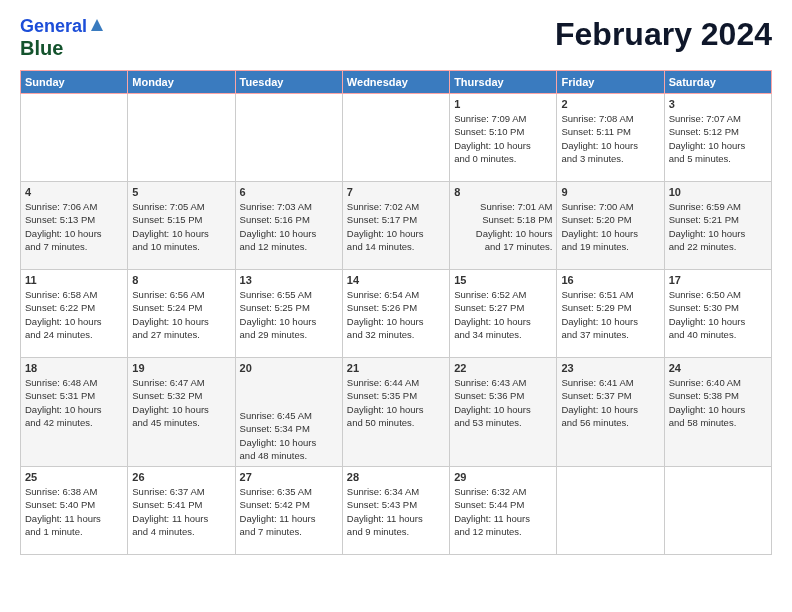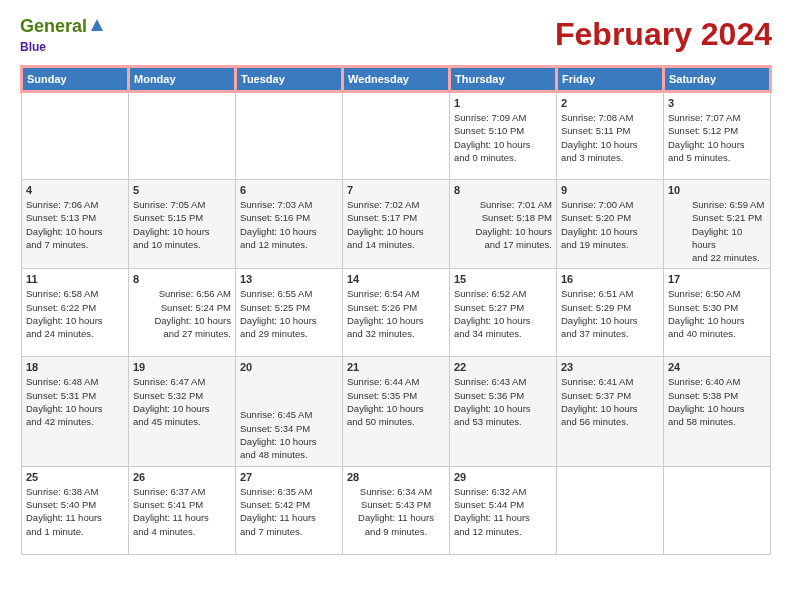--- a/index.html
+++ b/index.html
@@ -28,39 +28,39 @@
     .logo-text {
       display: flex;
       align-items: center;
     }
     .title-area {
       text-align: right;
     }
     .main-title {
       font-size: 32px;
       font-weight: bold;
-      color: #b91c1c;
+      color: #0f172a;
     }
     .subtitle {
       font-size: 14px;
       color: #555;
     }
     table {
       width: 100%;
       border-collapse: collapse;
       table-layout: fixed;
     }
     thead tr th {
       background-color: #3a7bbf;
       color: #fff;
       font-size: 11px;
       font-weight: bold;
       padding: 5px 4px;
       text-align: left;
-      border: 3px solid #fca5a5;
+      border: 1px solid #fca5a5;
     }
     tbody tr td {
       border: 1px solid #ccc;
       vertical-align: top;
       padding: 4px 4px;
       font-size: 9.5px;
       color: #333;
       height: 88px;
     }
     tbody tr:nth-child(even) td {
@@ -79,29 +79,29 @@
       line-height: 1.4;
     }
   </style>
 </head>
 <body>
 
 <div class="container">
   <div class="header-area">
     <div class="logo">
       <div class="logo-text">
-        <span style="font-size:18px; font-weight:bold; color:#4d7c0f;">General</span>
+        <span style="font-size:18px; font-weight:bold; color:#1d4ed8;">General</span>
         <span style="display:inline-block; margin-left:2px;">
           <svg width="16" height="16" viewBox="0 0 16 16">
             <polygon points="8,2 14,14 2,14" fill="#3a7bbf"></polygon>
           </svg>
         </span>
       </div>
       <div>
-        <span style="font-size:12px; font-weight:bold; color:#4c1d95;">Blue</span>
+        <span style="font-size:20px; font-weight:bold; color:#14532d;">Blue</span>
       </div>
     </div>
     <div class="title-area">
       <div class="main-title">February 2024</div>
     </div>
   </div>
 
   <table>
     <thead>
       <tr>
@@ -182,37 +182,37 @@
           </td>
           <td>
             <span class="day-num">9</span>
             <div class="cell-content" style="white-space: pre-line;">Sunrise: 7:00 AM
 Sunset: 5:20 PM
 Daylight: 10 hours
 and 19 minutes.</div>
           </td>
           <td>
             <span class="day-num">10</span>
-            <div class="cell-content" style="white-space: pre-line; margin-left: 24px;">Sunrise: 6:59 AM
+            <div class="cell-content" style="white-space: pre-line;">Sunrise: 6:59 AM
 Sunset: 5:21 PM
 Daylight: 10 hours
 and 22 minutes.</div>
           </td>
         </tr>
         <tr>
           <td>
             <span class="day-num">11</span>
             <div class="cell-content" style="white-space: pre-line;">Sunrise: 6:58 AM
 Sunset: 6:22 PM
 Daylight: 10 hours
 and 24 minutes.</div>
           </td>
           <td>
             <span class="day-num">8</span>
-            <div class="cell-content" style="white-space: pre-line; text-align: right;">Sunrise: 6:56 AM
+            <div class="cell-content" style="white-space: pre-line;">Sunrise: 6:56 AM
 Sunset: 5:24 PM
 Daylight: 10 hours
 and 27 minutes.</div>
           </td>
           <td>
             <span class="day-num">13</span>
             <div class="cell-content" style="white-space: pre-line;">Sunrise: 6:55 AM
 Sunset: 5:25 PM
 Daylight: 10 hours
 and 29 minutes.</div>
@@ -314,21 +314,21 @@
           </td>
           <td>
             <span class="day-num">27</span>
             <div class="cell-content" style="white-space: pre-line;">Sunrise: 6:35 AM
 Sunset: 5:42 PM
 Daylight: 11 hours
 and 7 minutes.</div>
           </td>
           <td>
             <span class="day-num">28</span>
-            <div class="cell-content" style="white-space: pre-line; text-align: center;">Sunrise: 6:34 AM
+            <div class="cell-content" style="white-space: pre-line;">Sunrise: 6:34 AM
 Sunset: 5:43 PM
 Daylight: 11 hours
 and 9 minutes.</div>
           </td>
           <td>
             <span class="day-num">29</span>
             <div class="cell-content" style="white-space: pre-line;">Sunrise: 6:32 AM
 Sunset: 5:44 PM
 Daylight: 11 hours
 and 12 minutes.</div>

